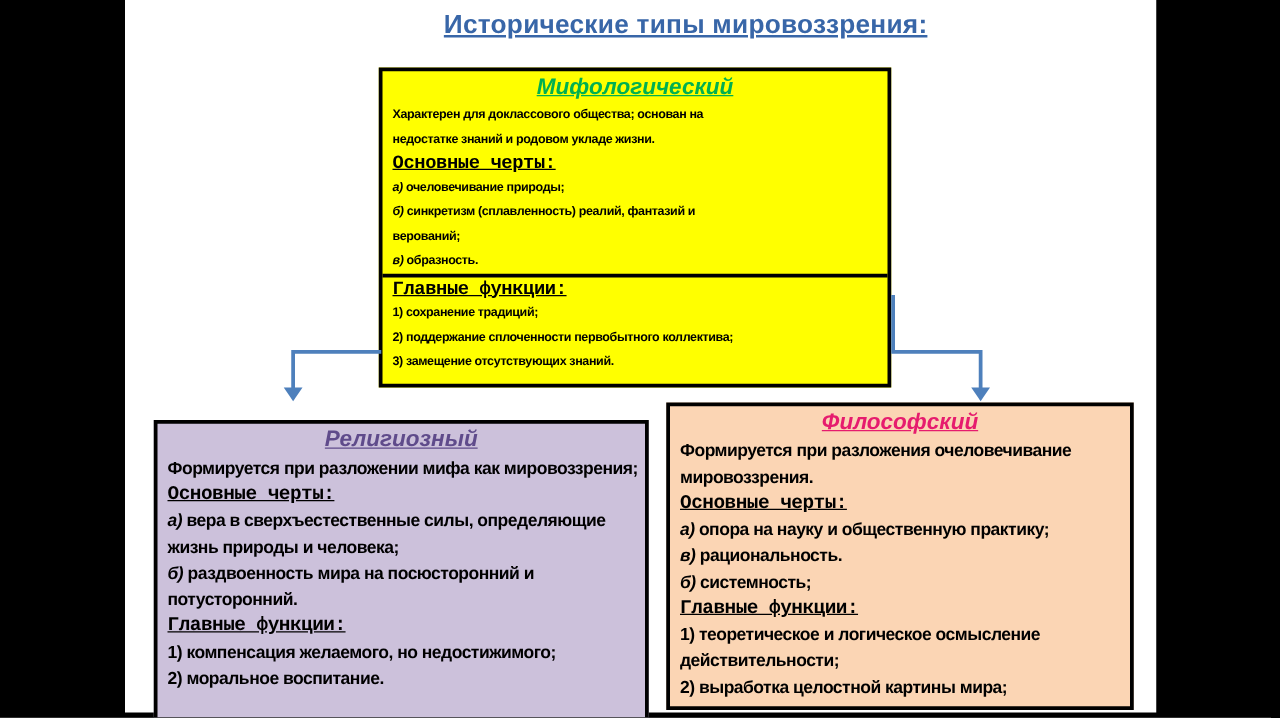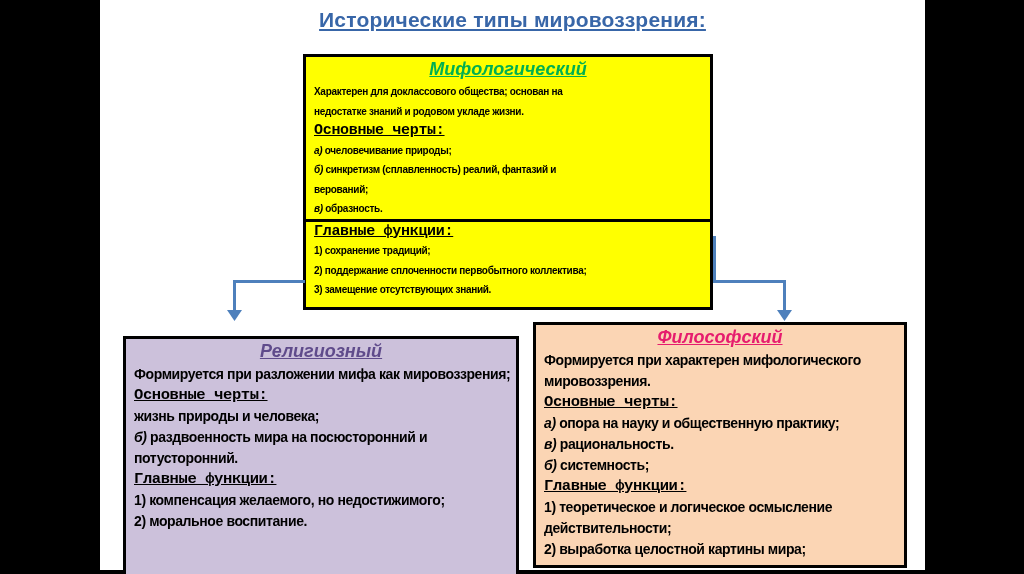--- a/index.html
+++ b/index.html
@@ -9,20 +9,21 @@
   }
   .slide {
     position:absolute; left:100px; top:0; width:825px; height:570px;
     background:#ffffff;
   }
   .slide-title {
     position:absolute; left:0; top:8px; width:825px; margin:0;
     text-align:center; font-size:21px; font-weight:bold;
     color:var(--title_blue); text-decoration:underline;
     letter-spacing:0.2px;
+    padding-left:36px;
   }
   .box {
     position:absolute; box-sizing:border-box;
     border:3px solid var(--box_border);
     padding:1px 8px 0 8px;
   }
   .box-myth   { left:203px; top:54px;  width:410px; height:256px; background:var(--mythological_fill); }
   .box-relig  { left:23px;  top:336px; width:396px; height:246px; background:var(--religious_fill); }
   .box-philo  { left:433px; top:322px; width:374px; height:246px; background:var(--philosophical_fill); }
   .box-header {
@@ -77,33 +78,34 @@
           <div class="line num"><span class="prefix">2) </span>поддержание сплоченности первобытного коллектива;</div>
           <div class="line num"><span class="prefix">3) </span>замещение отсутствующих знаний.</div>
         </div>
     </section>
 
     <section class="box box-relig">
       <h2 class="box-header">Религиозный</h2>
       <div class="lines">
           <div class="line text">Формируется при разложении мифа как мировоззрения;</div>
           <div class="line heading">Основные черты:</div>
+          <div class="line item"><span class="prefix-italic">а) </span>вера в сверхъестественные силы, определяющие</div>
           <div class="line text">жизнь природы и человека;</div>
           <div class="line item"><span class="prefix-italic">б) </span>раздвоенность мира на посюсторонний и</div>
           <div class="line text">потусторонний.</div>
           <div class="line heading">Главные функции:</div>
           <div class="line num"><span class="prefix">1) </span>компенсация желаемого, но недостижимого;</div>
           <div class="line num"><span class="prefix">2) </span>моральное воспитание.</div>
         </div>
     </section>
 
     <section class="box box-philo">
       <h2 class="box-header">Философский</h2>
       <div class="lines">
-          <div class="line text">Формируется при характерен мифологического</div>
+          <div class="line text">Формируется при разложения очеловечивание</div>
           <div class="line text">мировоззрения.</div>
           <div class="line heading">Основные черты:</div>
           <div class="line item"><span class="prefix-italic">а) </span>опора на науку и общественную практику;</div>
           <div class="line item"><span class="prefix-italic">в) </span>рациональность.</div>
           <div class="line item"><span class="prefix-italic">б) </span>системность;</div>
           <div class="line heading">Главные функции:</div>
           <div class="line num"><span class="prefix">1) </span>теоретическое и логическое  осмысление</div>
           <div class="line text">действительности;</div>
           <div class="line num"><span class="prefix">2) </span>выработка целостной картины мира;</div>
         </div>

